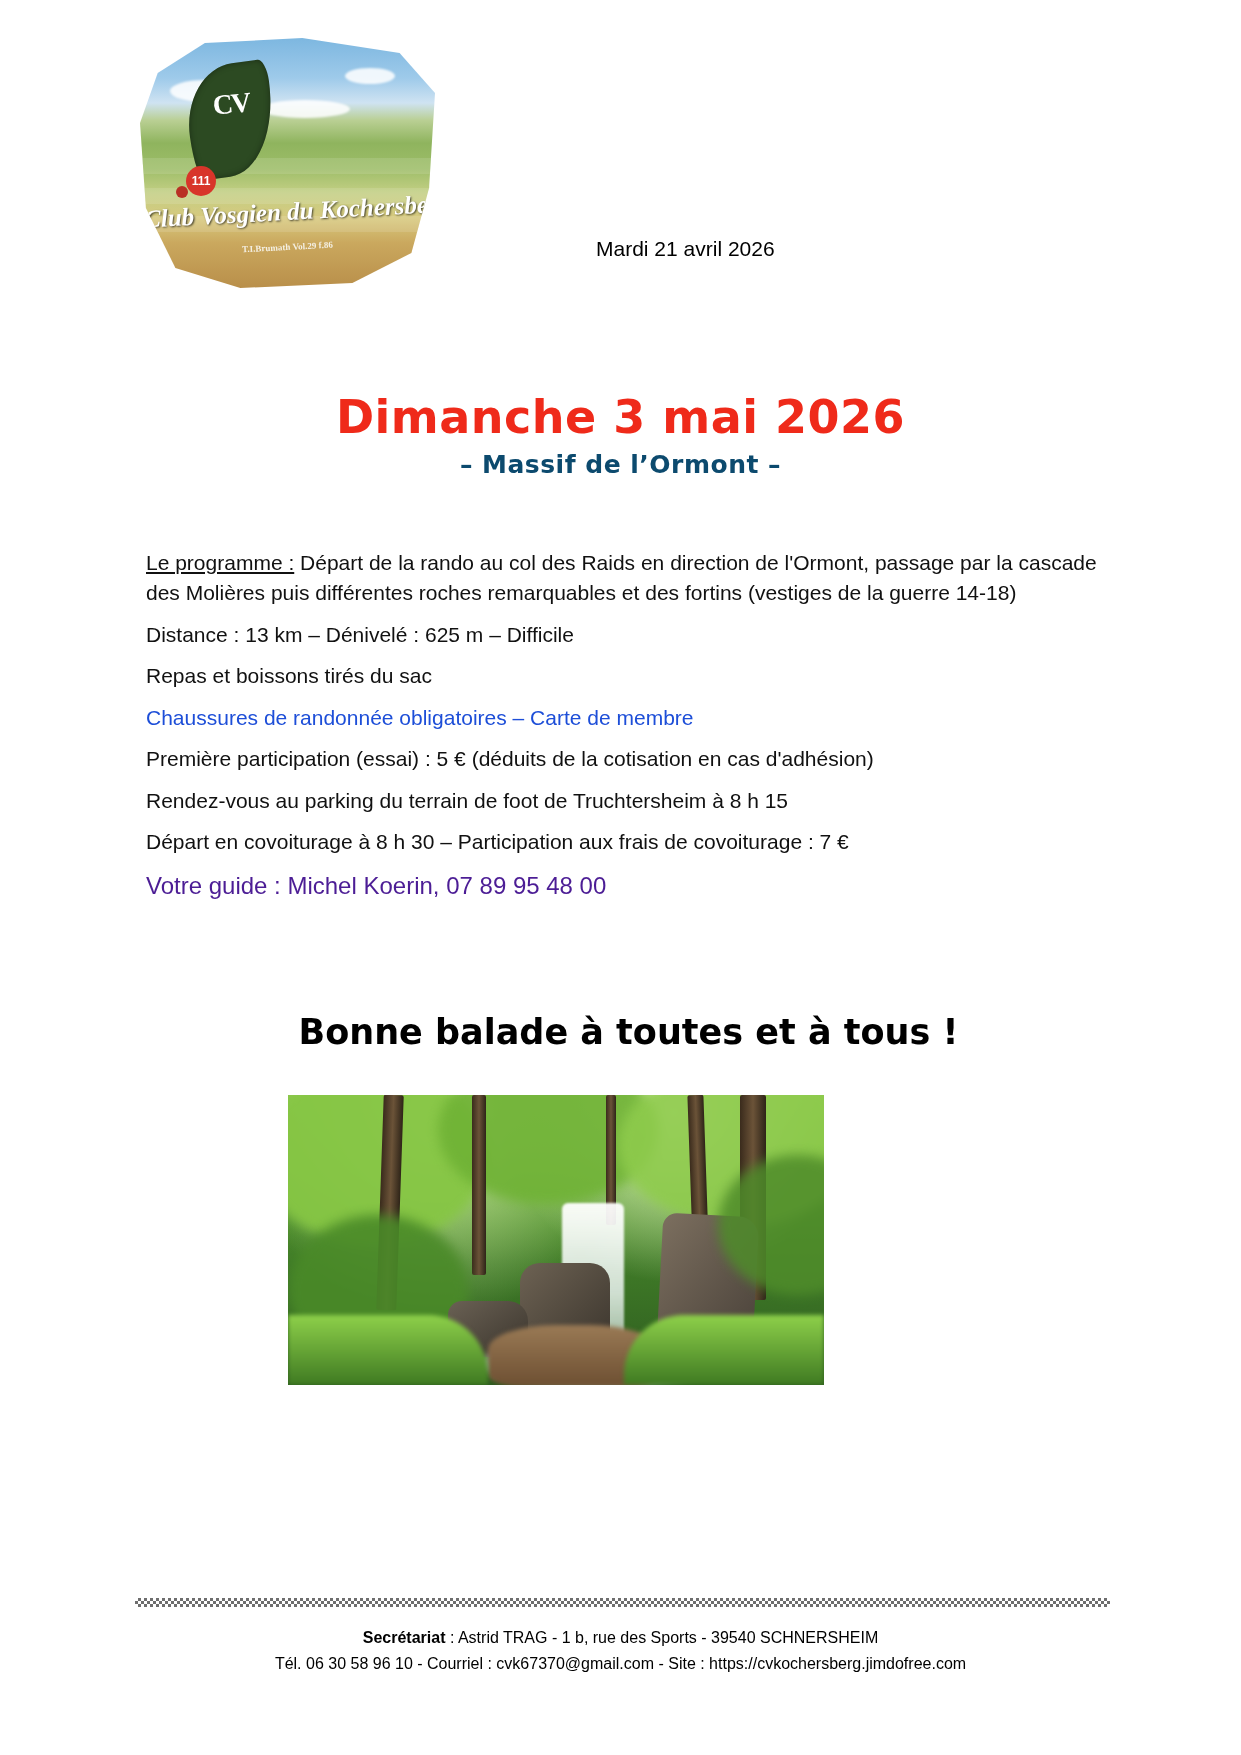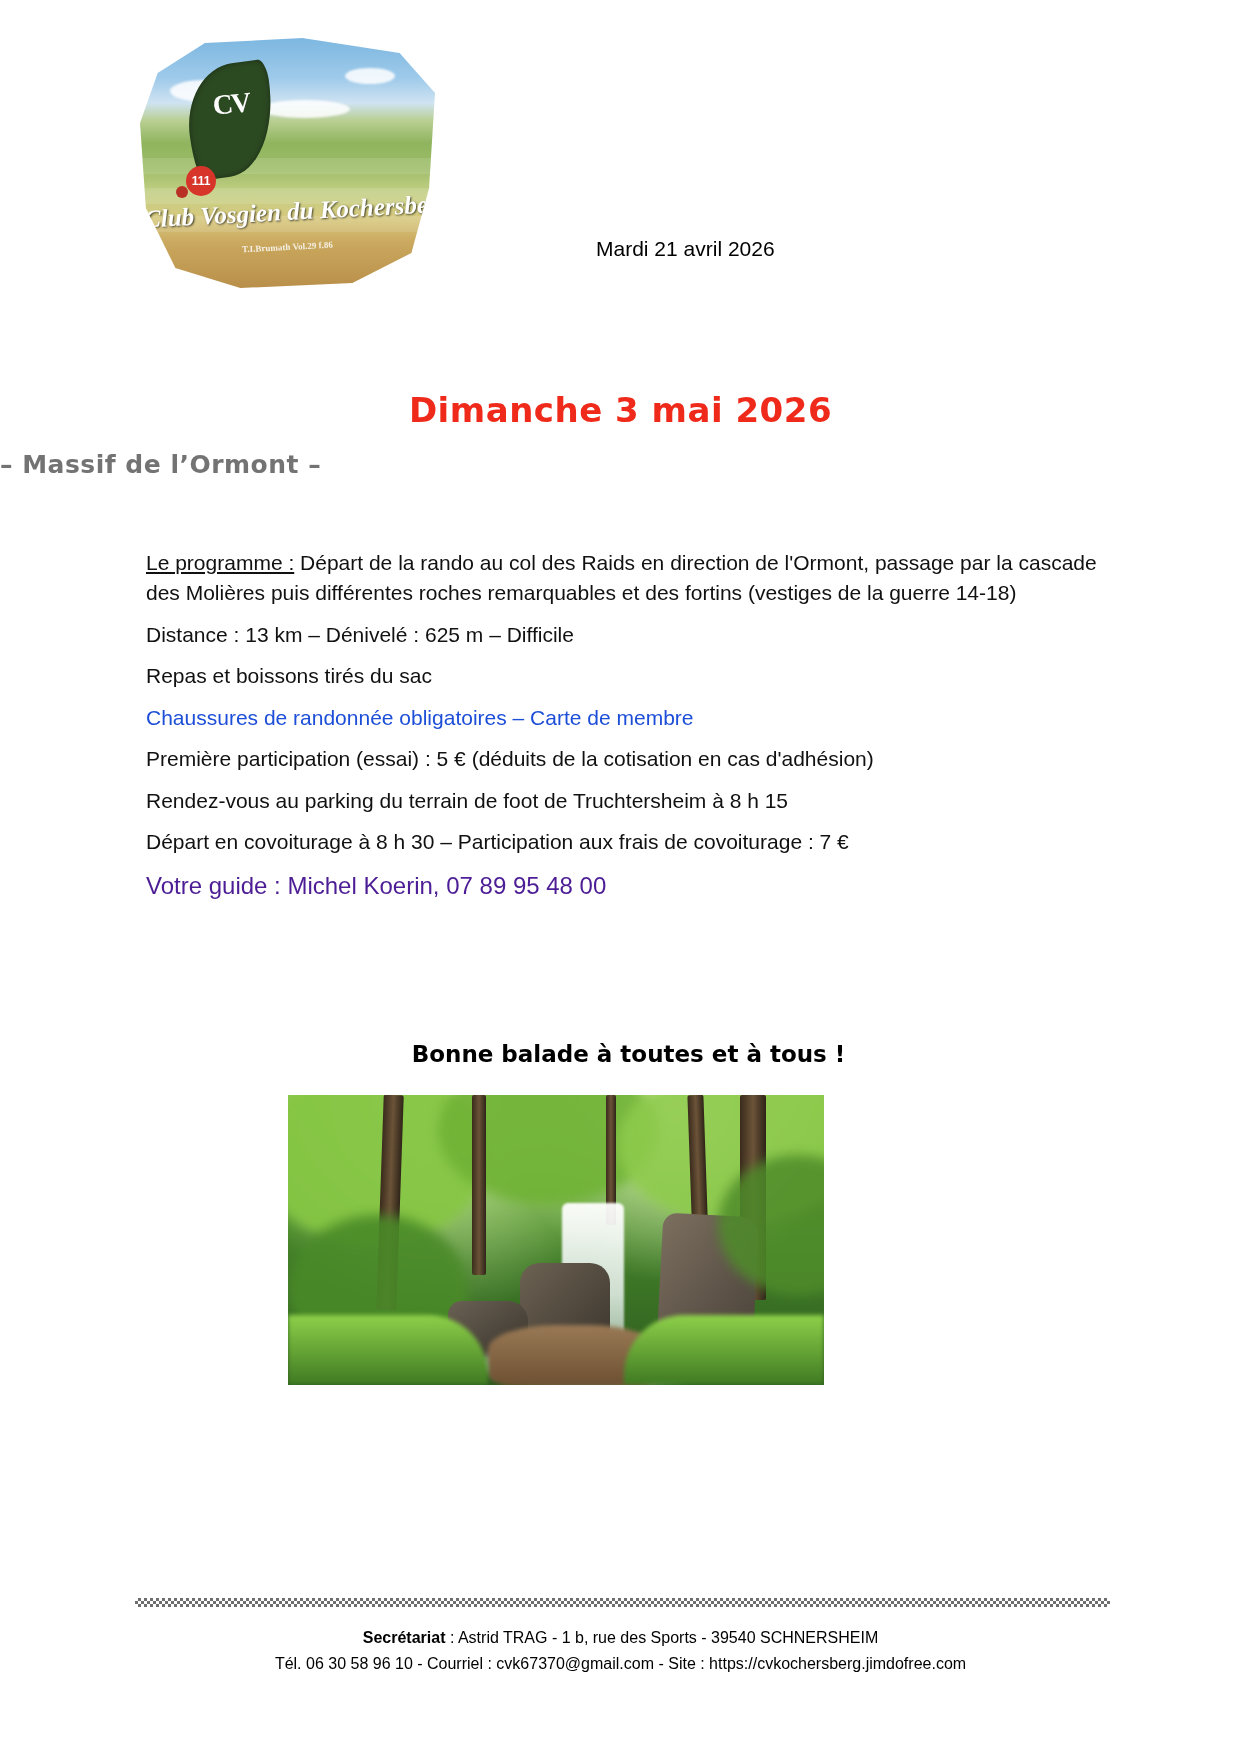--- a/index.html
+++ b/index.html
@@ -149,29 +149,29 @@
 
   
   .title-main {
     position: absolute;
     left: 0; right: 0;
     top: 390px;
     text-align: center;
     color: #ef2a1a;
     font-family: "DejaVu Sans", sans-serif;
     font-weight: bold;
-    font-size: 34px;
+    font-size: 46px;
     letter-spacing: 0.5px;
   }
   .title-sub {
     position: absolute;
     left: 0; right: 0;
     top: 450px;
-    text-align: left;
-    color: #737373;
+    text-align: center;
+    color: #0c4a6e;
     font-family: "DejaVu Sans", sans-serif;
     font-weight: bold;
     font-size: 25px;
     letter-spacing: 0.5px;
   }
 
   
   .content {
     position: absolute;
     left: 135px;
@@ -189,25 +189,25 @@
 
   .guide {
     color: #4c1d95;
     font-size: 24px;
     margin-top: 30px;
   }
 
   .closing {
     position: absolute;
     left: 0; right: 0;
-    top: 1041px;
+    top: 1012px;
     text-align: center;
     font-family: "DejaVu Sans", sans-serif;
     font-weight: bold;
-    font-size: 23px;
+    font-size: 35px;
     color: #000;
     padding-left: 16px;
   }
 
   
   .photo {
     position: absolute;
     left: 288px;
     top: 1095px;
     width: 536px;

